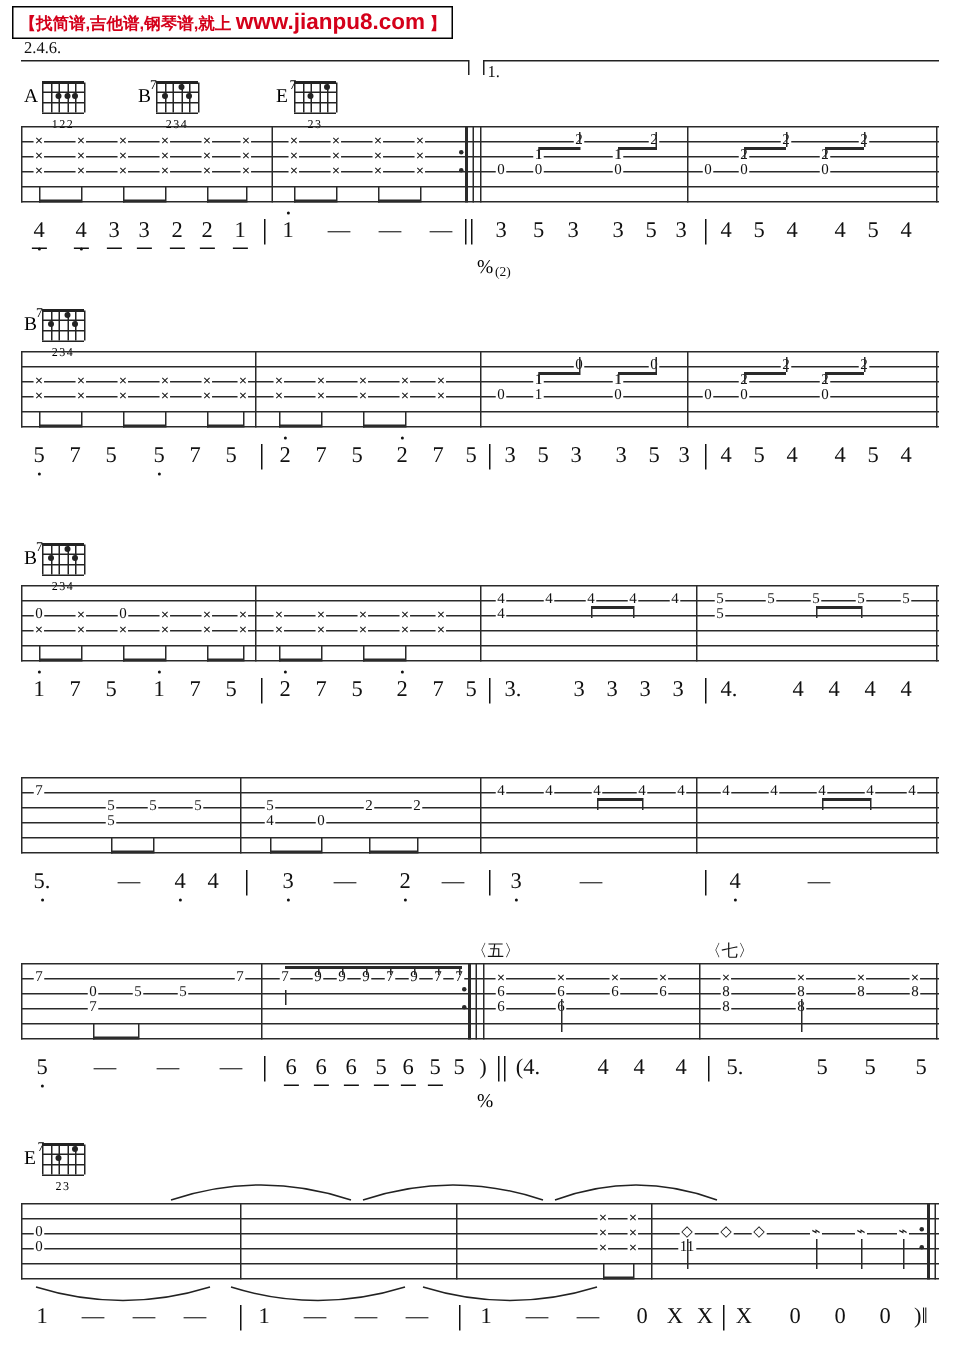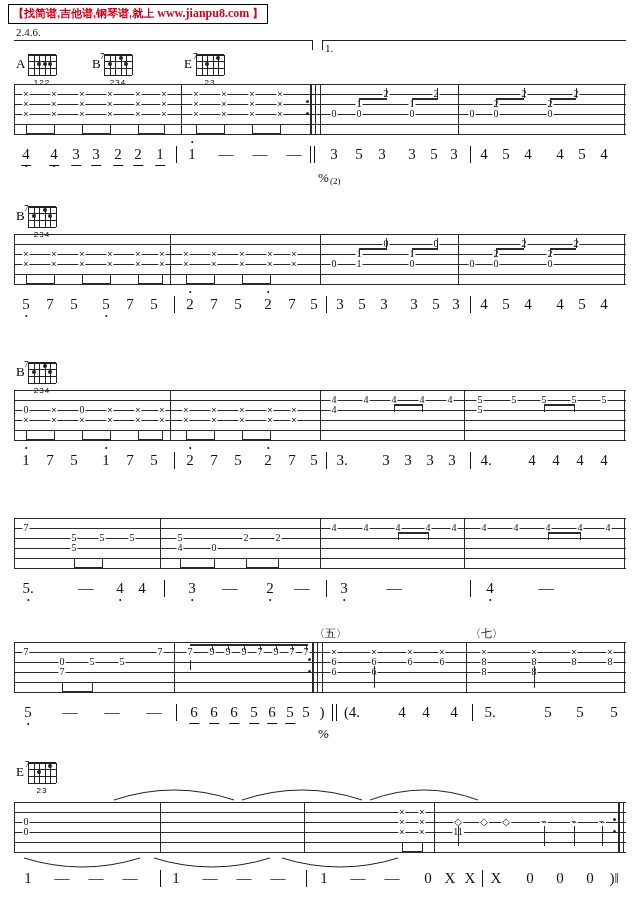--- a/index.html
+++ b/index.html
@@ -28,21 +28,21 @@
     border: 1px solid #000;
     padding: 1px 4px 2px 4px;
     font-family: "Liberation Sans", sans-serif;
     font-size: 11px;
     font-weight: bold;
     color: #d4001a;
     letter-spacing: 0px;
     white-space: nowrap;
     background: #fff;
   }
-  .watermark .url { font-family: Liberation Serif, serif; font-size: 12px; margin-top: 40px; }
+  .watermark .url { font-family: Liberation Sans, sans-serif; font-size: 15px; margin-top: 40px; }
 
   
   .system {
     position: absolute;
     left: 0;
     width: 640px;
   }
   .tab {
     position: absolute;
     left: 14px;
@@ -202,21 +202,21 @@
   .chord .grid .nut {
     position: absolute; left: 0; top: -1px; width: 28px; height: 2.4px; background: #222;
   }
   .chord .fing {
     position: absolute;
     bottom: -9px;
     left: 0;
     width: 28px;
     text-align: center;
     font-size: 8px;
-    font-family: Liberation Sans, sans-serif;
+    font-family: Liberation Serif, serif;
     letter-spacing: 1px;
   }
   .chord .dotf {
     position: absolute;
     width: 4px; height: 4px; border-radius: 50%;
     background: #222;
     transform: translate(-50%, -50%);
   }
 
   

